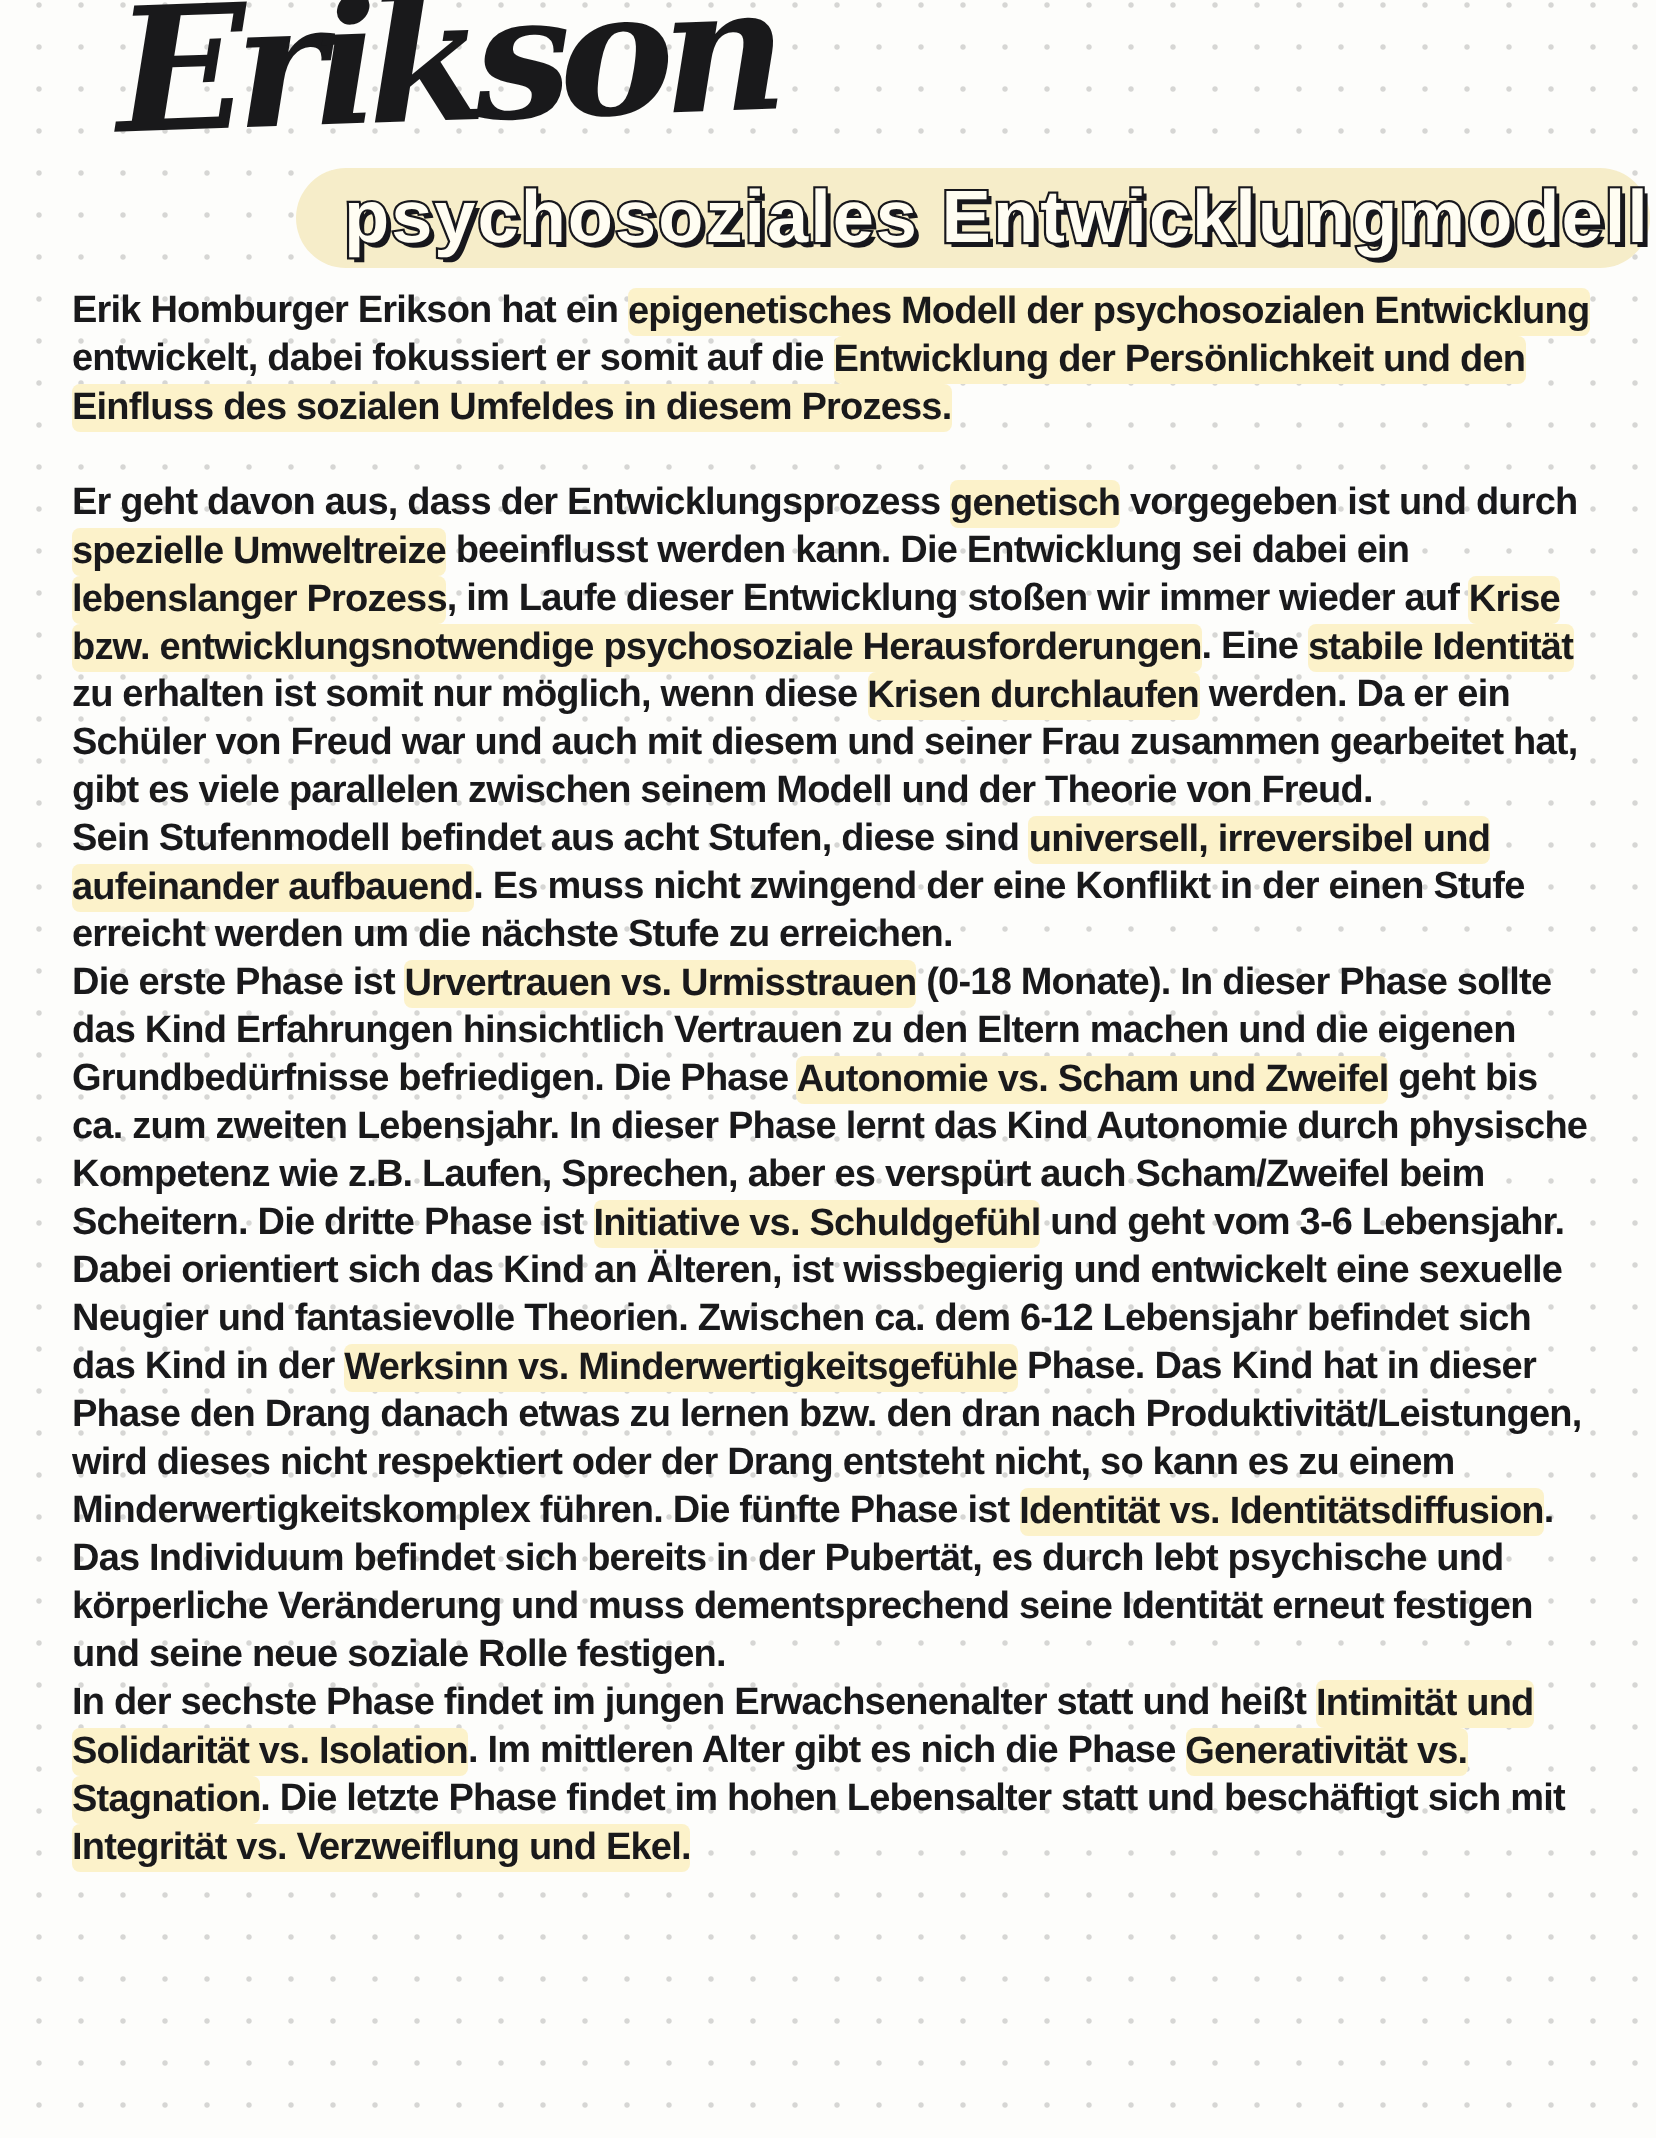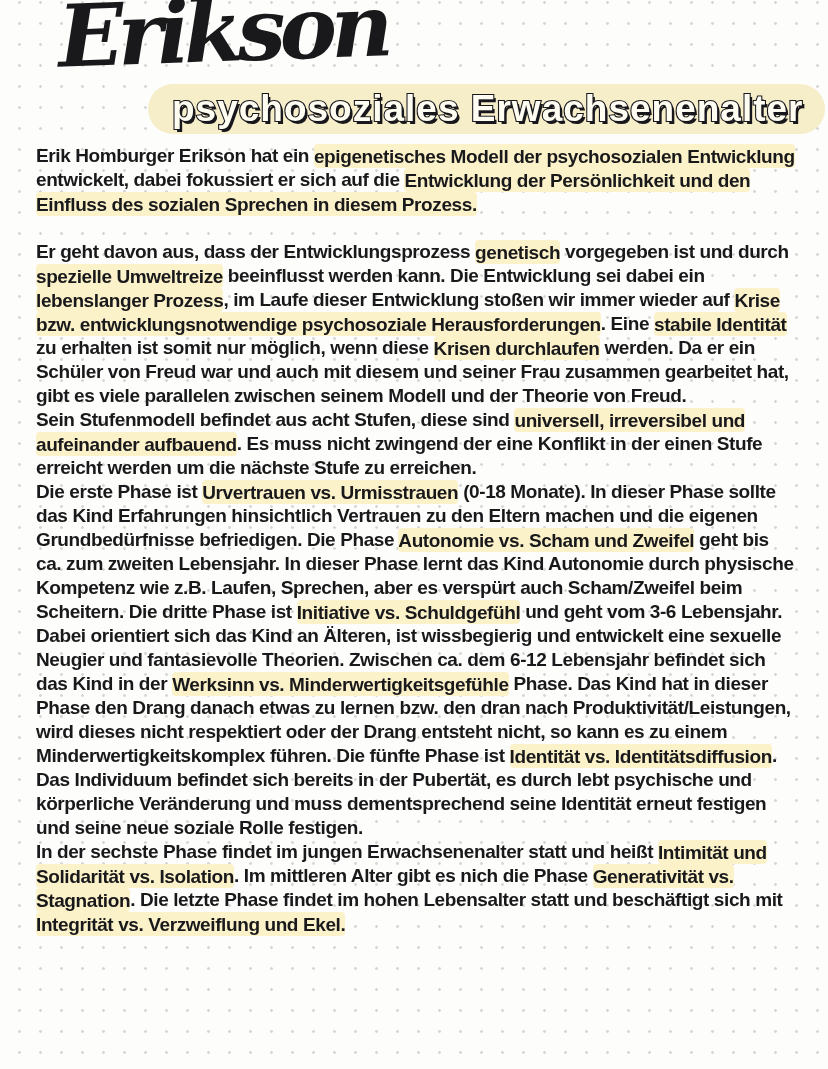--- a/index.html
+++ b/index.html
@@ -83,23 +83,23 @@
     box-decoration-break: clone;
     -webkit-box-decoration-break: clone;
   }
 </style>
 </head>
 <body>
 
 <div class="header">
   <h1 class="script-title">Erikson</h1>
   <div class="subtitle-pill">
-    <span class="subtitle-text">psychosoziales Erwachsenenalter</span>
+    <span class="subtitle-text">psychosoziales Entwicklungmodell</span>
   </div>
 </div>
 
 <div class="note-body">
-  <p class="para gap-after"><span>Erik Homburger Erikson hat ein </span><span class="hl">epigenetisches Modell der psychosozialen Entwicklung</span><span> entwickelt, dabei fokussiert er sich auf die </span><span class="hl">Entwicklung der Persönlichkeit und den Einfluss des sozialen Sprechen in diesem Prozess.</span></p>
+  <p class="para gap-after"><span>Erik Homburger Erikson hat ein </span><span class="hl">epigenetisches Modell der psychosozialen Entwicklung</span><span> entwickelt, dabei fokussiert er somit auf die </span><span class="hl">Entwicklung der Persönlichkeit und den Einfluss des sozialen Umfeldes in diesem Prozess.</span></p>
   <p class="para"><span>Er geht davon aus, dass der Entwicklungsprozess </span><span class="hl">genetisch</span><span> vorgegeben ist und durch </span><span class="hl">spezielle Umweltreize</span><span> beeinflusst werden kann. Die Entwicklung sei dabei ein </span><span class="hl">lebenslanger Prozess</span><span>, im Laufe dieser Entwicklung stoßen wir immer wieder auf </span><span class="hl">Krise bzw. entwicklungsnotwendige psychosoziale Herausforderungen</span><span>. Eine </span><span class="hl">stabile Identität</span><span> zu erhalten ist somit nur möglich, wenn diese </span><span class="hl">Krisen durchlaufen</span><span> werden. Da er ein Schüler von Freud war und auch mit diesem und seiner Frau zusammen gearbeitet hat, gibt es viele parallelen zwischen seinem Modell und der Theorie von Freud.</span></p>
   <p class="para"><span>Sein Stufenmodell befindet aus acht Stufen, diese sind </span><span class="hl">universell, irreversibel und aufeinander aufbauend</span><span>. Es muss nicht zwingend der eine Konflikt in der einen Stufe erreicht werden um die nächste Stufe zu erreichen.</span></p>
   <p class="para"><span>Die erste Phase ist </span><span class="hl">Urvertrauen vs. Urmisstrauen</span><span> (0-18 Monate). In dieser Phase sollte das Kind Erfahrungen hinsichtlich Vertrauen zu den Eltern machen und die eigenen Grundbedürfnisse befriedigen. Die Phase </span><span class="hl">Autonomie vs. Scham und Zweifel</span><span> geht bis ca. zum zweiten Lebensjahr. In dieser Phase lernt das Kind Autonomie durch physische Kompetenz wie z.B. Laufen, Sprechen, aber es verspürt auch Scham/Zweifel beim Scheitern. Die dritte Phase ist </span><span class="hl">Initiative vs. Schuldgefühl</span><span> und geht vom 3-6 Lebensjahr. Dabei orientiert sich das Kind an Älteren, ist wissbegierig und entwickelt eine sexuelle Neugier und fantasievolle Theorien. Zwischen ca. dem 6-12 Lebensjahr befindet sich das Kind in der </span><span class="hl">Werksinn vs. Minderwertigkeitsgefühle</span><span> Phase. Das Kind hat in dieser Phase den Drang danach etwas zu lernen bzw. den dran nach Produktivität/Leistungen, wird dieses nicht respektiert oder der Drang entsteht nicht, so kann es zu einem Minderwertigkeitskomplex führen. Die fünfte Phase ist </span><span class="hl">Identität vs. Identitätsdiffusion</span><span>. Das Individuum befindet sich bereits in der Pubertät, es durch lebt psychische und körperliche Veränderung und muss dementsprechend seine Identität erneut festigen und seine neue soziale Rolle festigen.</span></p>
   <p class="para"><span>In der sechste Phase findet im jungen Erwachsenenalter statt und heißt </span><span class="hl">Intimität und Solidarität vs. Isolation</span><span>. Im mittleren Alter gibt es nich die Phase </span><span class="hl">Generativität vs. Stagnation</span><span>. Die letzte Phase findet im hohen Lebensalter statt und beschäftigt sich mit </span><span class="hl">Integrität vs. Verzweiflung und Ekel.</span></p>
 </div>
 
 </body></html>

